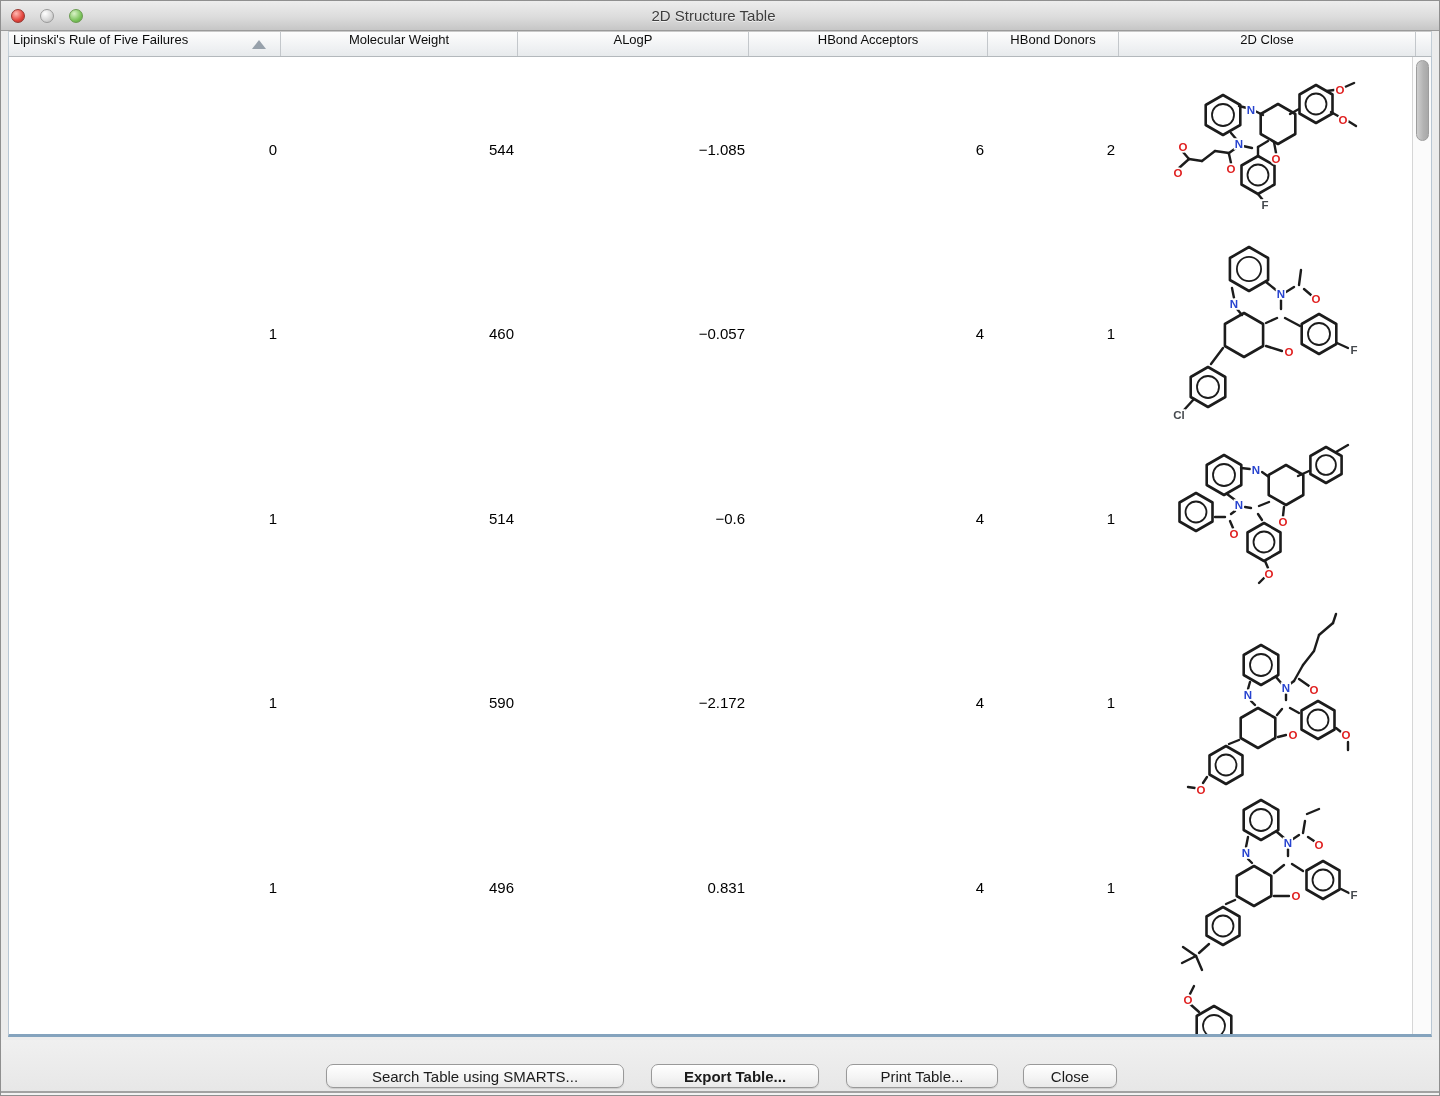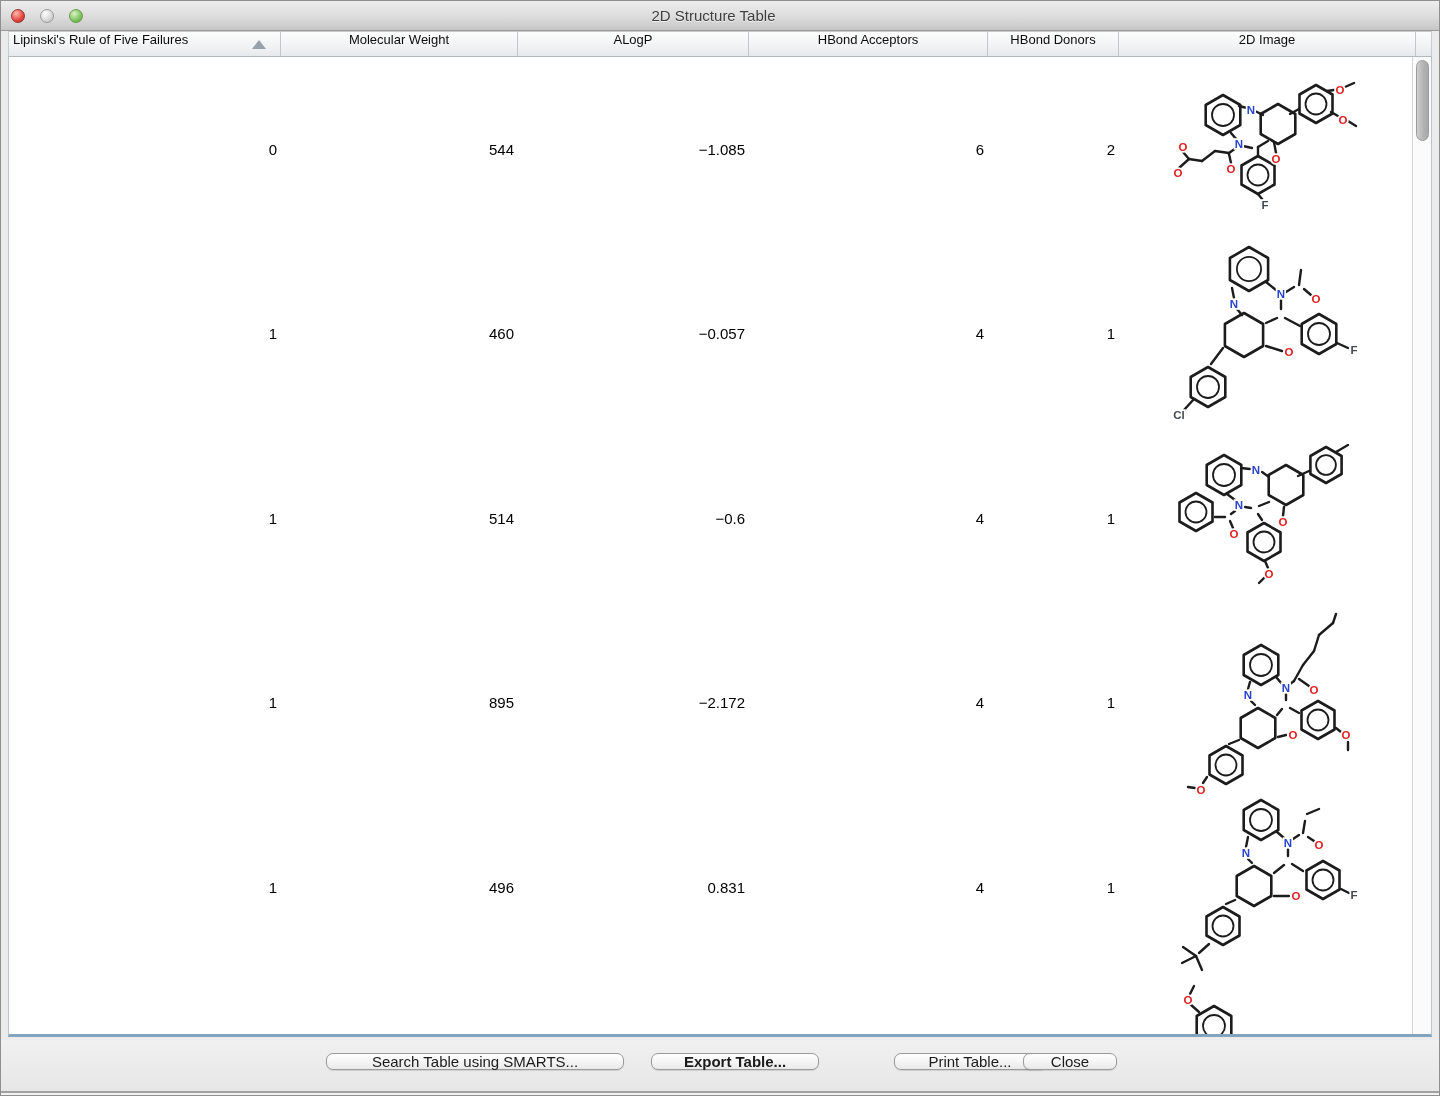--- a/index.html
+++ b/index.html
@@ -87,21 +87,21 @@
   
   .bottombar{
     position:absolute;left:0;right:0;top:1039px;height:51px;
     background:linear-gradient(#f0f0f0,#e7e7e7);
   }
   .footerstrip{
     position:absolute;left:0;right:0;top:1090px;height:6px;
     background:#f2f2f2;border-top:2px solid #a2a2a2;
   }
   .btn{
-    position:absolute;top:13px;height:17px;border-radius:7px;
+    position:absolute;top:24px;height:24px;border-radius:7px;
     border:1px solid #999999;
     background:linear-gradient(#ffffff,#f4f4f4 55%,#e9e9e9);
     box-shadow:0 1px 1px rgba(0,0,0,.12), inset 0 1px 0 rgba(255,255,255,.8);
     font-size:15px;color:#1b1b1b;text-align:center;
     font-family:"Liberation Sans","DejaVu Sans",sans-serif;
     display:flex;align-items:center;justify-content:center;white-space:nowrap;
     padding:0 14px;
   }
   
   .watermark{
@@ -136,21 +136,21 @@
     <div class="hcell">
       <span>ALogP</span>
     </div>
     <div class="hcell">
       <span>HBond Acceptors</span>
     </div>
     <div class="hcell">
       <span>HBond Donors</span>
     </div>
     <div class="hcell">
-      <span>2D Image</span>
+      <span>2D Close</span>
     </div>
     <div class="hcell"></div>
   </div>
 
   <div class="bodypane">
     <div class="rowsarea">
 
       <div class="trow">
         <div class="ncell">0</div>
         <div class="ncell">544</div>
@@ -272,21 +272,21 @@
               <text x="80" y="83" class="atom atom-n">N</text>
               <text x="75" y="112" class="atom atom-o">O</text>
               <text x="124" y="100" class="atom atom-o">O</text>
               <text x="110" y="152" class="atom atom-o">O</text>
             </svg>
           </div>
       </div>
 
       <div class="trow">
         <div class="ncell">1</div>
-        <div class="ncell">895</div>
+        <div class="ncell">590</div>
         <div class="ncell">−2.172</div>
         <div class="ncell">4</div>
         <div class="ncell">1</div>
         <div class="imgcell">
             <svg width="270" height="185" viewBox="0 0 270 185">
               <line x1="117" y1="66" x2="123" y2="73" class="molbond"></line>
               <line x1="131" y1="73" x2="135" y2="70" class="molbond"></line>
               <line x1="135" y1="70" x2="144" y2="54" class="molbond"></line>
               <line x1="144" y1="54" x2="155" y2="40" class="molbond"></line>
               <line x1="155" y1="40" x2="160" y2="24" class="molbond"></line>
@@ -382,20 +382,20 @@
     </div>
 
     <div class="vscroll">
       <div class="vthumb"></div>
     </div>
   </div>
 
   <div class="bottombar">
     <div class="btn" style="left:325px;width:298px;">Search Table using SMARTS...</div>
     <div class="btn" style="left:650px;width:168px;font-weight:bold;">Export Table...</div>
-    <div class="btn" style="left:845px;width:152px;margin-left:48px;">Print Table...</div>
+    <div class="btn" style="left:845px;width:152px;">Print Table...</div>
     <div class="btn" style="left:1022px;width:94px;">Close</div>
   </div>
 
   <div class="footerstrip"></div>
 
 
 </div>
 
 </body></html>

